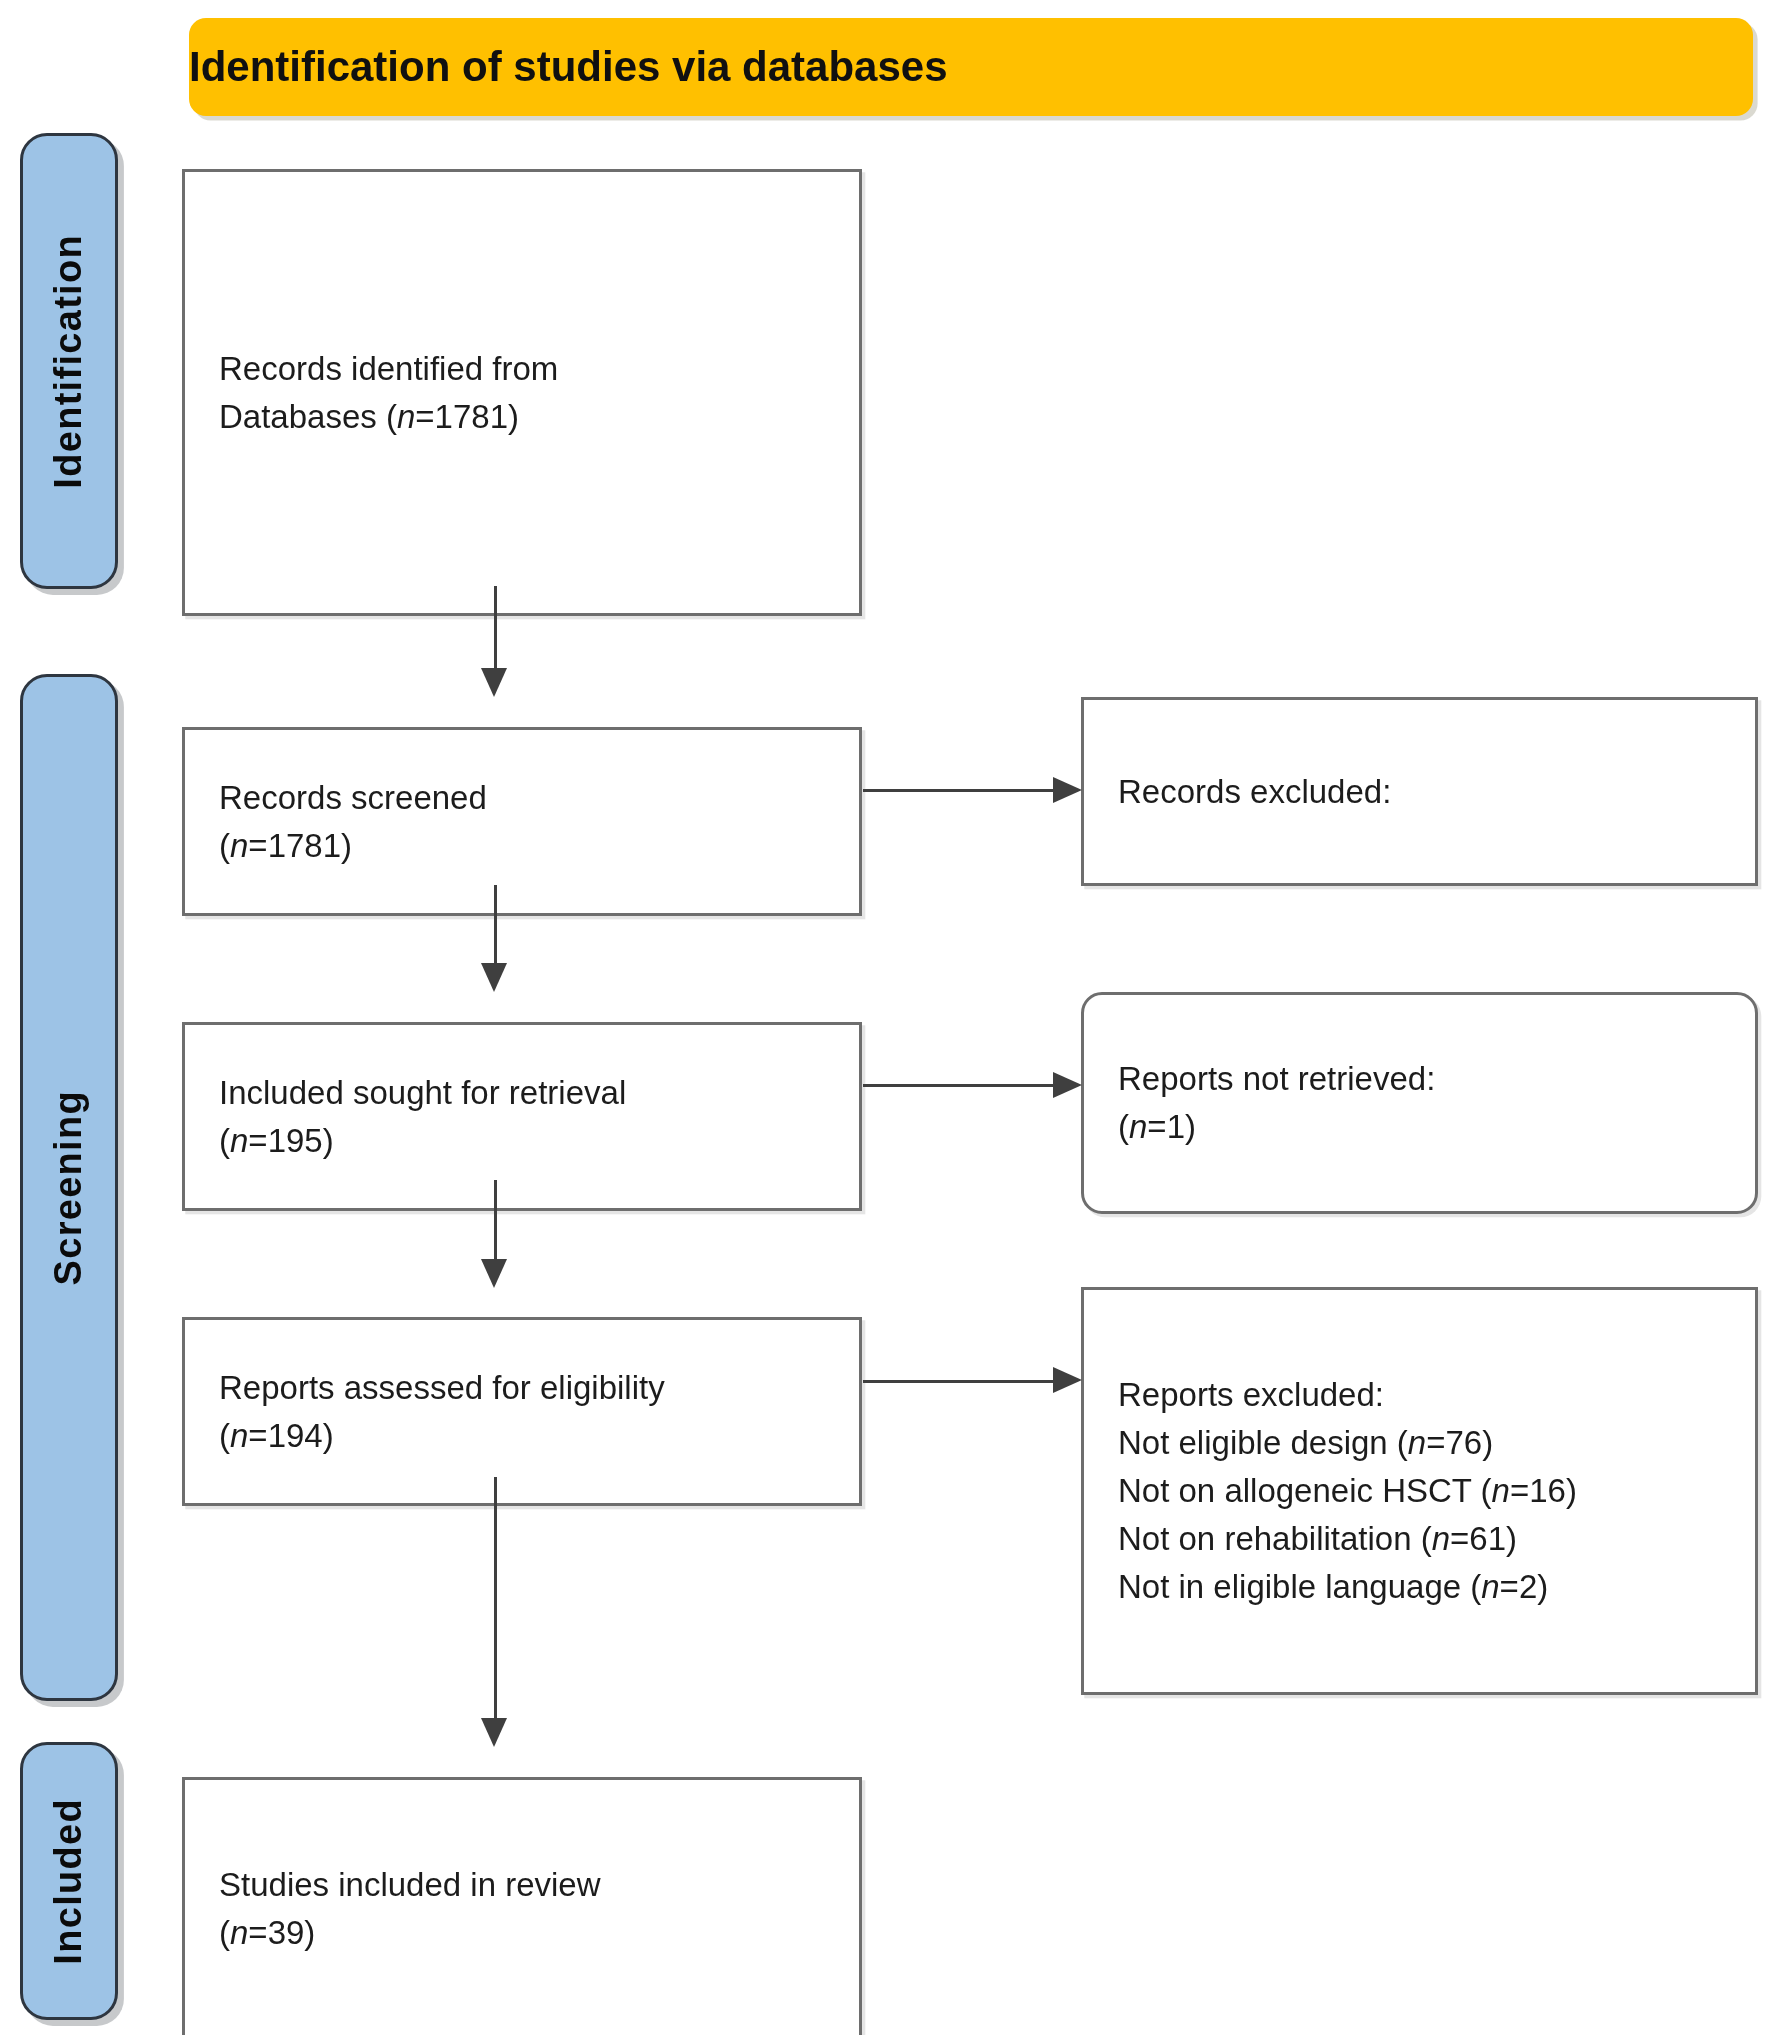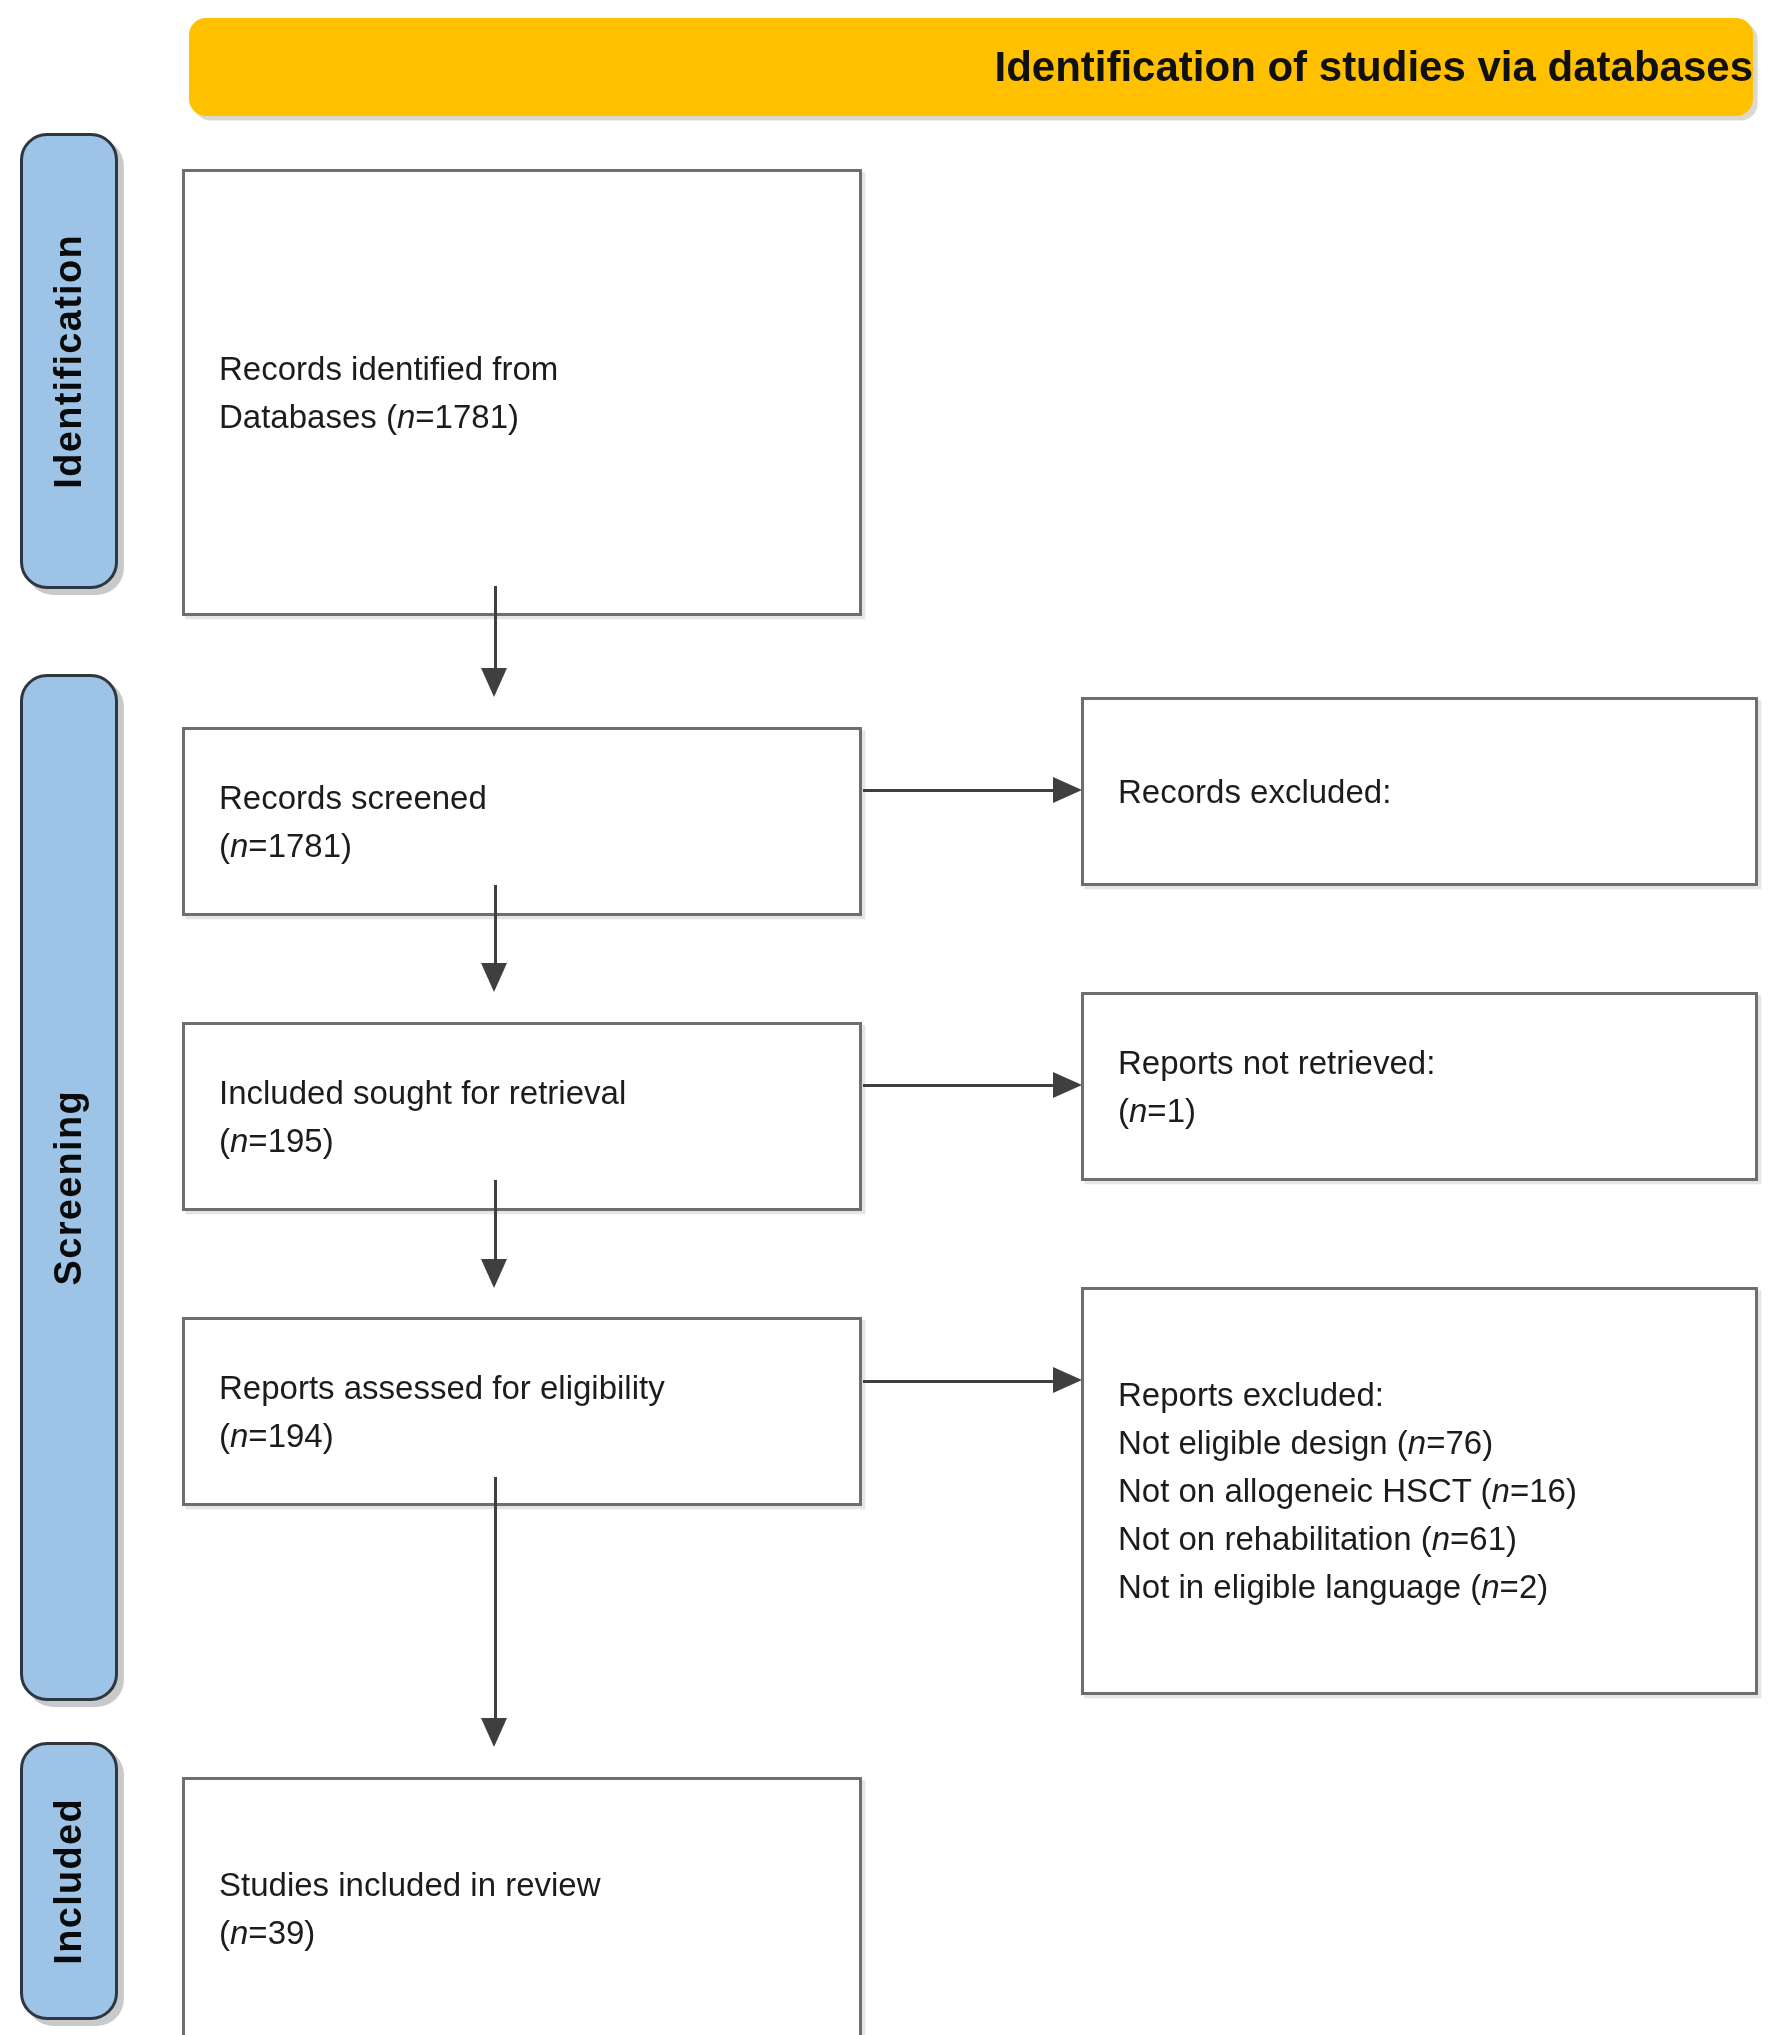--- a/index.html
+++ b/index.html
@@ -14,21 +14,21 @@
   }
 
   
   .banner {
     position: absolute;
     left: 189px; top: 18px;
     width: 1564px; height: 98px;
     background: var(--header_bg, #FFC000);
     border-radius: 17px;
     box-shadow: 4.6px 4.6px 0 rgba(150,145,120,0.35);
-    display: flex; align-items: center; justify-content: flex-end;
+    display: flex; align-items: center; justify-content: flex-start;
     font-size: 42px; font-weight: bold; color: #101010;
   }
 
   
   .stage {
     position: absolute;
     left: 19.5px; width: 98px;
     background: var(--stage_bg, #9DC3E6);
     border: 3.3px solid #2e3640;
     border-radius: 27px;
@@ -59,21 +59,21 @@
     font-size: 33px; line-height: 48px; color: #1c1c1c;
   }
   .col-left  { left: 182px;  width: 680px; margin-top: 30px; }
   .col-right { left: 1081px; width: 677px; }
   #box-records-identified   { top: 139px;  height: 447px; }
   #box-records-screened     { top: 697px; height: 189px; }
   #box-reports-sought       { top: 992px; height: 189px; }
   #box-reports-assessed     { top: 1287px; height: 189px; }
   #box-studies-included     { top: 1747px; height: 263px; }
   #box-records-excluded     { top: 697px; height: 189px; }
-  #box-reports-not-retrieved{ top: 992px; height: 189px; }
+  #box-reports-not-retrieved{ top: 992px; height: 222px; border-radius: 21px; }
   #box-reports-excluded     { top: 1287px; height: 408px; }
 
   
   .aline-v { position: absolute; width: 3.3px;  background: var(--arrow, #3f3f3f); }
   .aline-h { position: absolute; height: 3.3px; background: var(--arrow, #3f3f3f); }
   .ahead-down {
     position: absolute; width: 0; height: 0;
     border-left: 13.7px solid transparent;
     border-right: 13.7px solid transparent;
     border-top: 29px solid var(--arrow, #3f3f3f);

